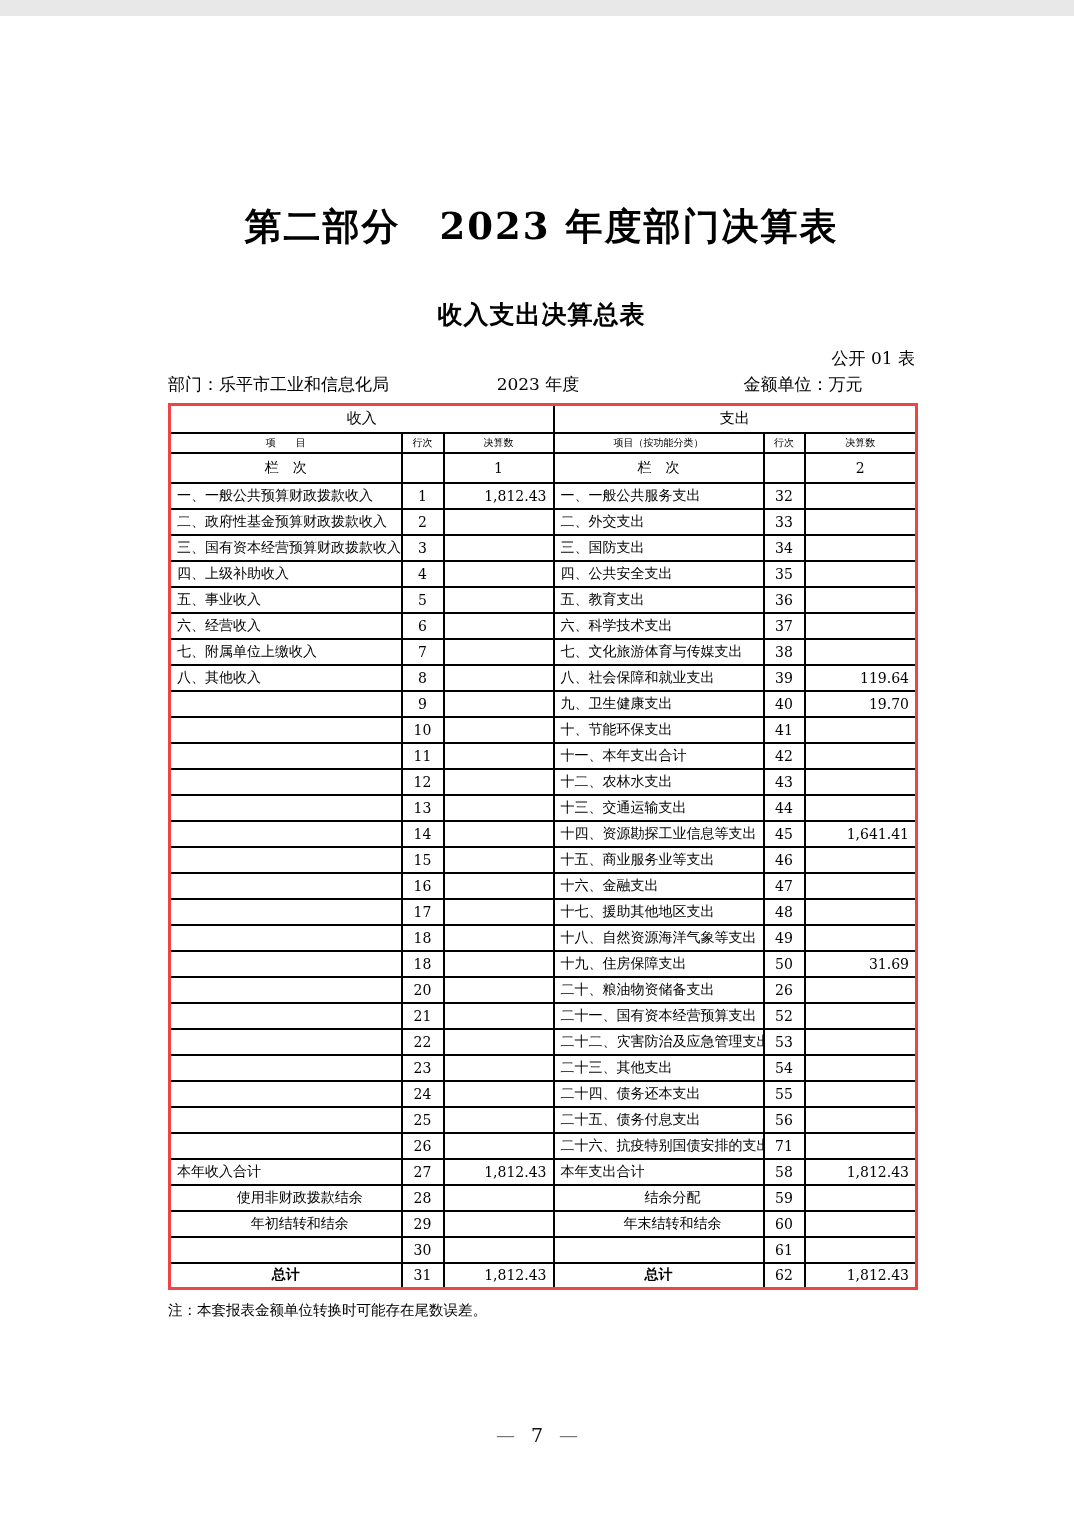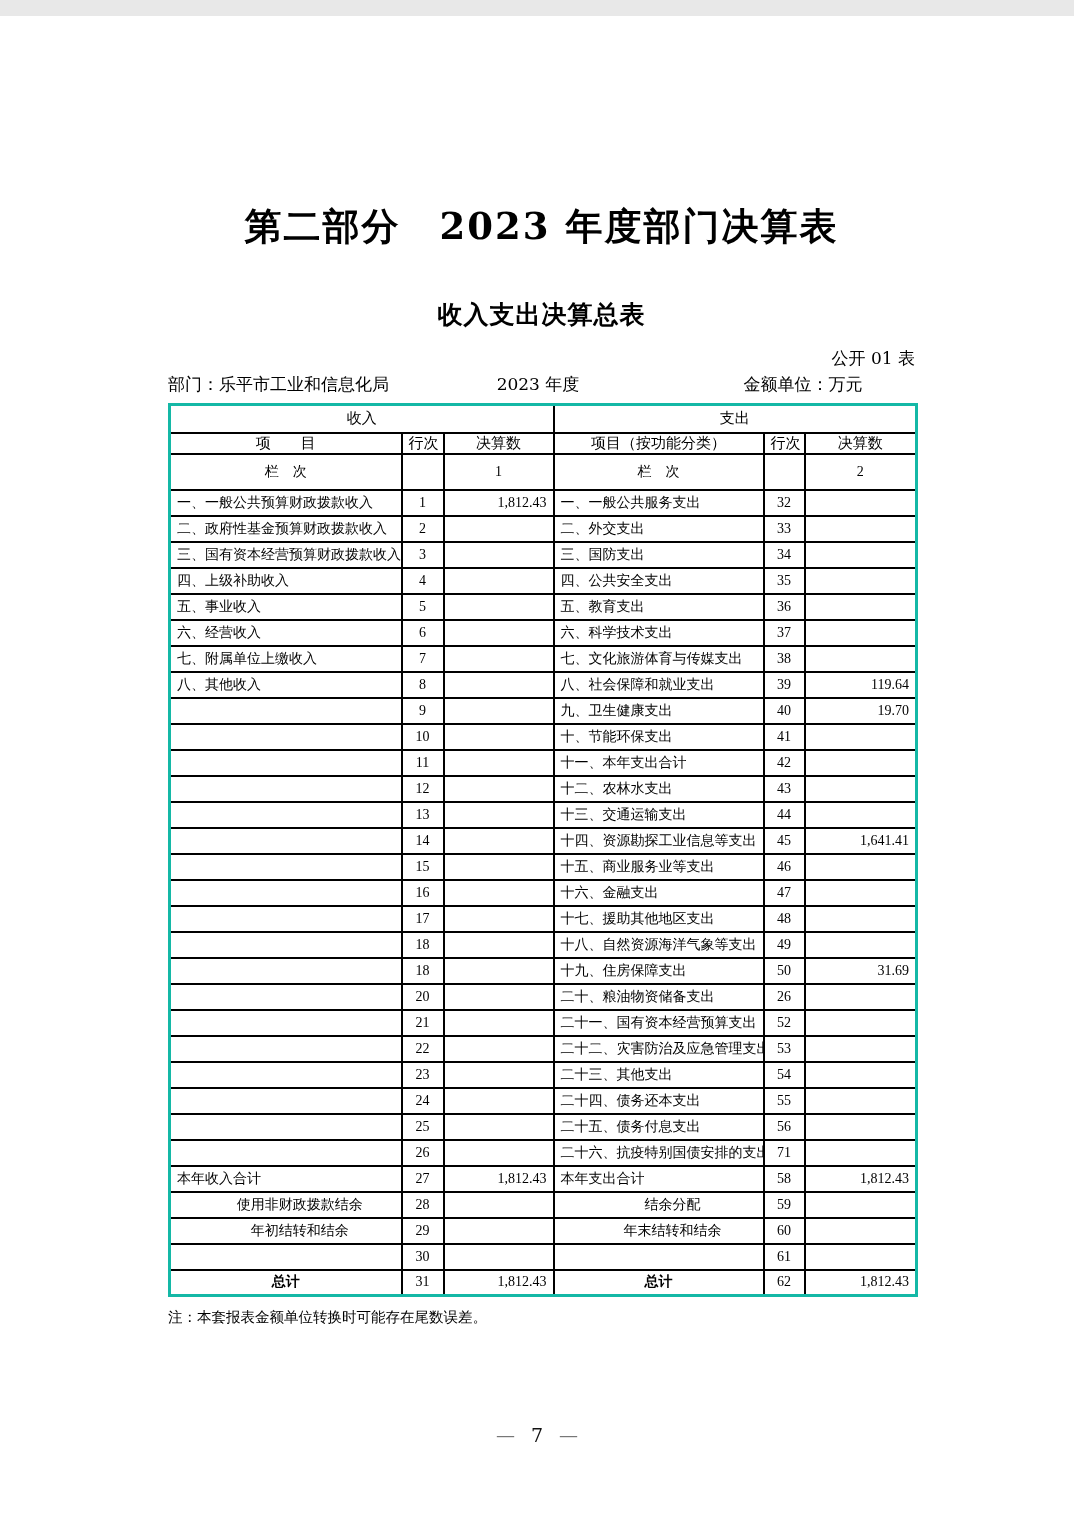--- a/index.html
+++ b/index.html
@@ -47,35 +47,34 @@
     font-size: 17px;
   }
   .meta-left  { width: 44%; text-align: left; }
   .meta-mid   { width: 26%; text-align: left; }
   .meta-right { width: 30%; text-align: center; }
   table.budget {
     margin-top: 7px;
     border-collapse: collapse;
     table-layout: fixed;
     width: 747px;
-    border: 3px solid #14b8a6;
-    font-family: Liberation Serif, serif;
+    border: 3px solid #ef4444;
   }
   table.budget td {
     border: 2px solid #000;
     font-size: 14px;
     height: 26px;
     padding: 0 6px;
     overflow: hidden;
     white-space: nowrap;
     vertical-align: middle;
   }
   tr.h1 td { height: 28px; font-size: 15px; text-align: center; }
-  tr.h2 td { height: 20px; font-size: 15px; text-align: center; }
-  tr.h3 td { height: 36px; font-size: 14px; text-align: center; }
+  tr.h2 td { height: 20px; font-size: 10px; text-align: center; }
+  tr.h3 td { height: 30px; font-size: 14px; text-align: center; }
   td.item { text-align: left; padding-left: 8px; }
   td.item.indent { padding-left: 34px; text-align: center; }
   td.item.total { text-align: center; font-weight: bold; }
   td.rn  { text-align: center; }
   td.val { text-align: right; padding-right: 8px; }
   .note {
     margin-top: 11px;
     font-size: 14.5px;
   }
   .page-number {

